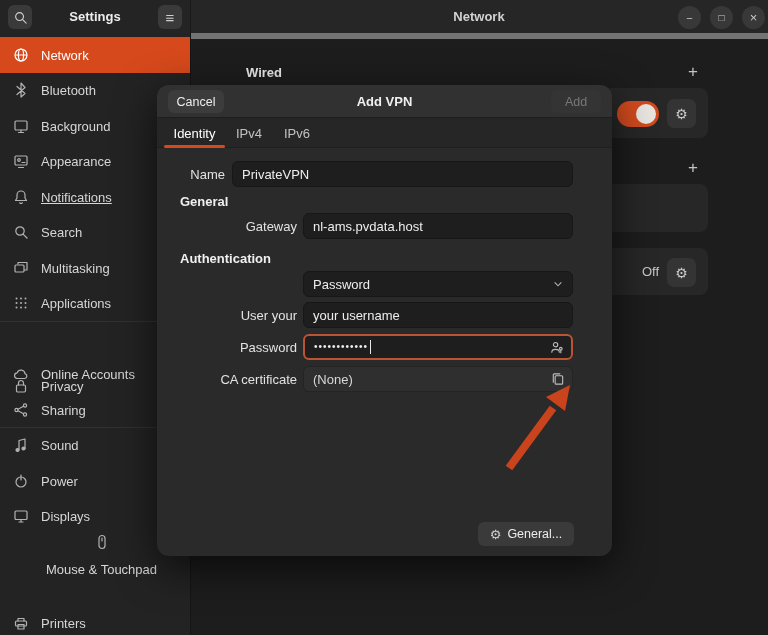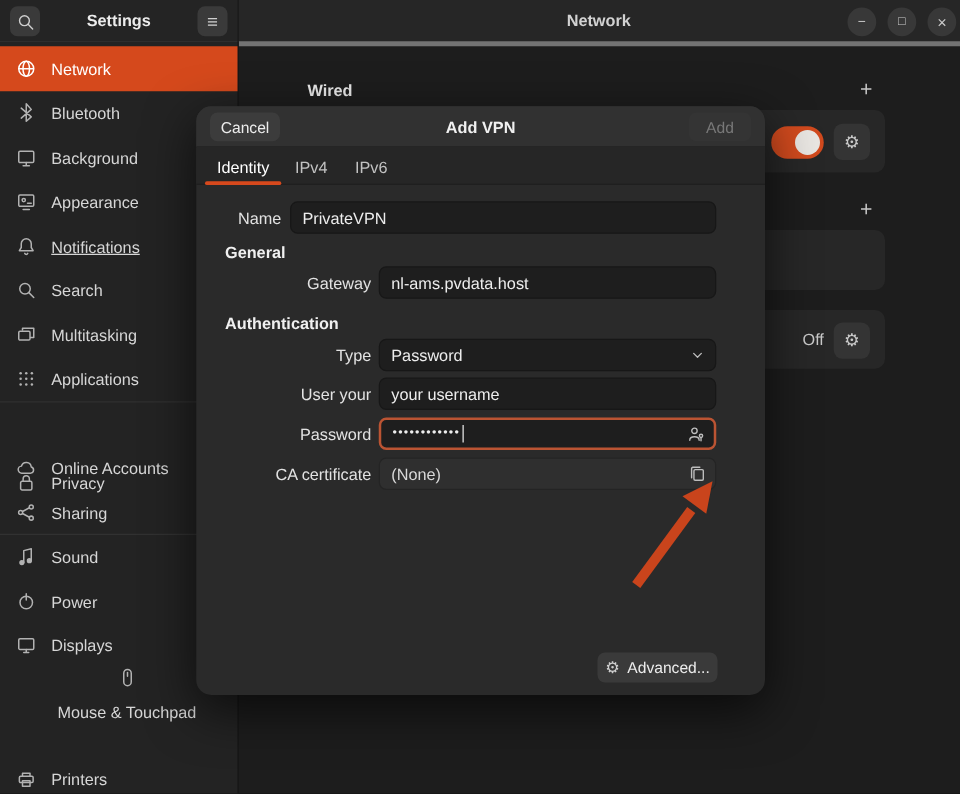--- a/index.html
+++ b/index.html
@@ -4,21 +4,21 @@
 <style>
   html,body{margin:0;padding:0;background:#111;}
   .screen{position:relative;width:768px;height:635px;overflow:hidden;
     font-family:"Liberation Sans","DejaVu Sans",sans-serif;
     background:#1d1d1d;color:#d8d8d8;font-size:13px;}
   .abs{position:absolute;}
   svg{display:block;}
   .ico{stroke:currentColor;fill:none;stroke-width:1.2;stroke-linecap:round;stroke-linejoin:round;}
 
   
-  .headerbar{left:0;top:0;width:768px;height:33px;background:#262626;border-bottom:4px solid #737373;}
+  .headerbar{left:0;top:0;width:768px;height:33px;background:#262626;border-bottom:6px solid #737373;}
   .hb-left{left:0;top:0;width:190px;height:33px;background:#242424;border-right:1px solid #191919;}
   .sq-btn{width:24px;height:24px;background:#3a3a3a;border-radius:6px;display:flex;align-items:center;justify-content:center;color:#cfcfcf;}
   .app-title{left:0;top:0;width:190px;height:33px;display:flex;align-items:center;justify-content:center;font-weight:bold;color:#ececec;pointer-events:none;}
   .panel-title{left:190px;top:0;width:578px;height:33px;display:flex;align-items:center;justify-content:center;font-weight:bold;color:#d2d2d2;}
   .win-btn{width:23px;height:23px;border-radius:50%;background:#383838;color:#c9c9c9;display:flex;align-items:center;justify-content:center;font-size:11px;}
 
   
   .sidebar{left:0;top:33px;width:190px;height:602px;background:#232323;border-right:1px solid #151515;}
   .side-row{position:absolute;left:0;width:190px;height:36px;display:flex;align-items:center;gap:12px;padding-left:13px;box-sizing:border-box;color:#d6d6d6;}
   .side-row .sicon{color:#b2b2b2;width:16px;height:16px;flex:0 0 16px;}
@@ -311,21 +311,20 @@
     </div>
 
     <div class="heading" style="left:23px;top:109px;">General</div>
     <div class="flabel" style="left:0;top:128px;width:140px;">Gateway</div>
     <div class="entry" style="left:146px;top:128px;width:270px;">
       <span>nl-ams.pvdata.host</span>
     </div>
 
     <div class="heading" style="left:23px;top:166px;">Authentication</div>
 
-    <div class="flabel" style="left:0;top:186px;width:140px;">Type</div>
     <div class="entry" style="left:146px;top:186px;width:270px;">
       <span>Password</span>
       <span class="trail">
         <svg class="ico" width="14" height="14" viewBox="0 0 16 16">
             <path d="M4.5 6.5L8 10l3.5-3.5"></path>
           </svg>
       </span>
     </div>
 
     <div class="flabel" style="left:0;top:217px;width:140px;">User your</div>
@@ -353,21 +352,21 @@
       <span class="trail">
         <svg class="ico" width="15" height="15" viewBox="0 0 16 16">
             <rect x="5.5" y="4.5" width="8" height="9" rx="1"></rect>
             <path d="M3.5 11.5v-8a1 1 0 0 1 1-1h6"></path>
           </svg>
       </span>
     </div>
 
     <div class="abs btn advanced-btn">
       <span class="g">⚙</span>
-      <span>Advanced...</span>
+      <span>General...</span>
     </div>
   </div>
 
   <svg class="abs arrow-svg" width="90" height="100" viewBox="0 0 90 100">
     <line x1="14" y1="88" x2="58" y2="28" stroke="#c9441c" stroke-width="8"></line>
     <polygon points="75,5 70,31 51,17" fill="#c9441c"></polygon>
   </svg>
 
 </div>
 

